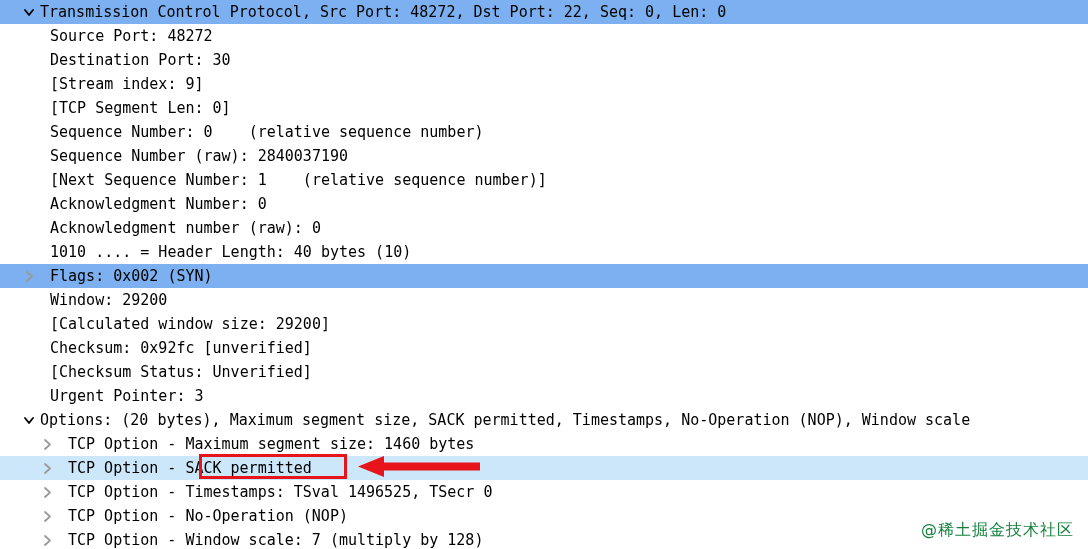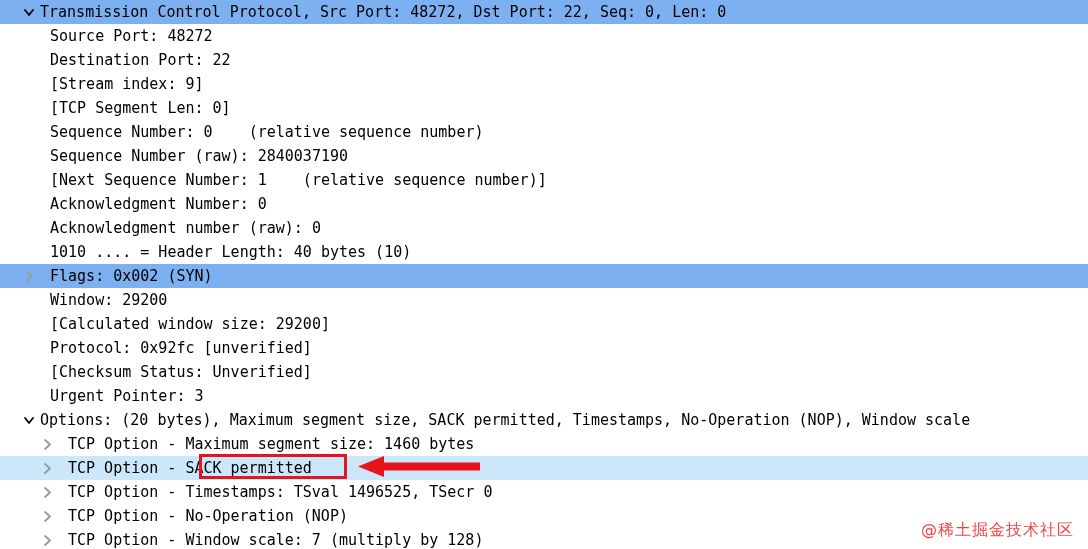--- a/index.html
+++ b/index.html
@@ -81,21 +81,21 @@
     height: 21px;
     pointer-events: none;
   }
 
   .watermark {
     position: absolute;
     right: 14px;
     bottom: 8px;
     font-family: "DejaVu Sans", "Liberation Sans", sans-serif;
     font-size: 16px;
-    color: #ef4444;
+    color: #15803d;
     letter-spacing: 1px;
     white-space: nowrap;
     user-select: none;
   }
 </style>
 </head>
 <body>
 
 <div id="screen">
 
@@ -105,21 +105,21 @@
           <svg width="11" height="11" viewBox="0 0 11 11">
             <polyline points="1,3 5,8 9,3" fill="none" stroke="#000000" stroke-width="1.8" stroke-linecap="round" stroke-linejoin="round"></polyline>
           </svg>
         </span>
         <span class="label lvl0">Transmission Control Protocol, Src Port: 48272, Dst Port: 22, Seq: 0, Len: 0</span>
       </div>
       <div class="row">
         <span class="label lvl1">Source Port: 48272</span>
       </div>
       <div class="row">
-        <span class="label lvl1">Destination Port: 22</span>
+        <span class="label lvl1">Destination Port: 30</span>
       </div>
       <div class="row">
         <span class="label lvl1">[Stream index: 9]</span>
       </div>
       <div class="row">
         <span class="label lvl1">[TCP Segment Len: 0]</span>
       </div>
       <div class="row">
         <span class="label lvl1">Sequence Number: 0    (relative sequence number)</span>
       </div>
@@ -146,21 +146,21 @@
         </span>
         <span class="label lvl1">Flags: 0x002 (SYN)</span>
       </div>
       <div class="row">
         <span class="label lvl1">Window: 29200</span>
       </div>
       <div class="row">
         <span class="label lvl1">[Calculated window size: 29200]</span>
       </div>
       <div class="row">
-        <span class="label lvl1">Protocol: 0x92fc [unverified]</span>
+        <span class="label lvl1">Checksum: 0x92fc [unverified]</span>
       </div>
       <div class="row">
         <span class="label lvl1">[Checksum Status: Unverified]</span>
       </div>
       <div class="row">
         <span class="label lvl1">Urgent Pointer: 3</span>
       </div>
       <div class="row">
         <span class="twisty tw-open2">
           <svg width="11" height="11" viewBox="0 0 11 11">

